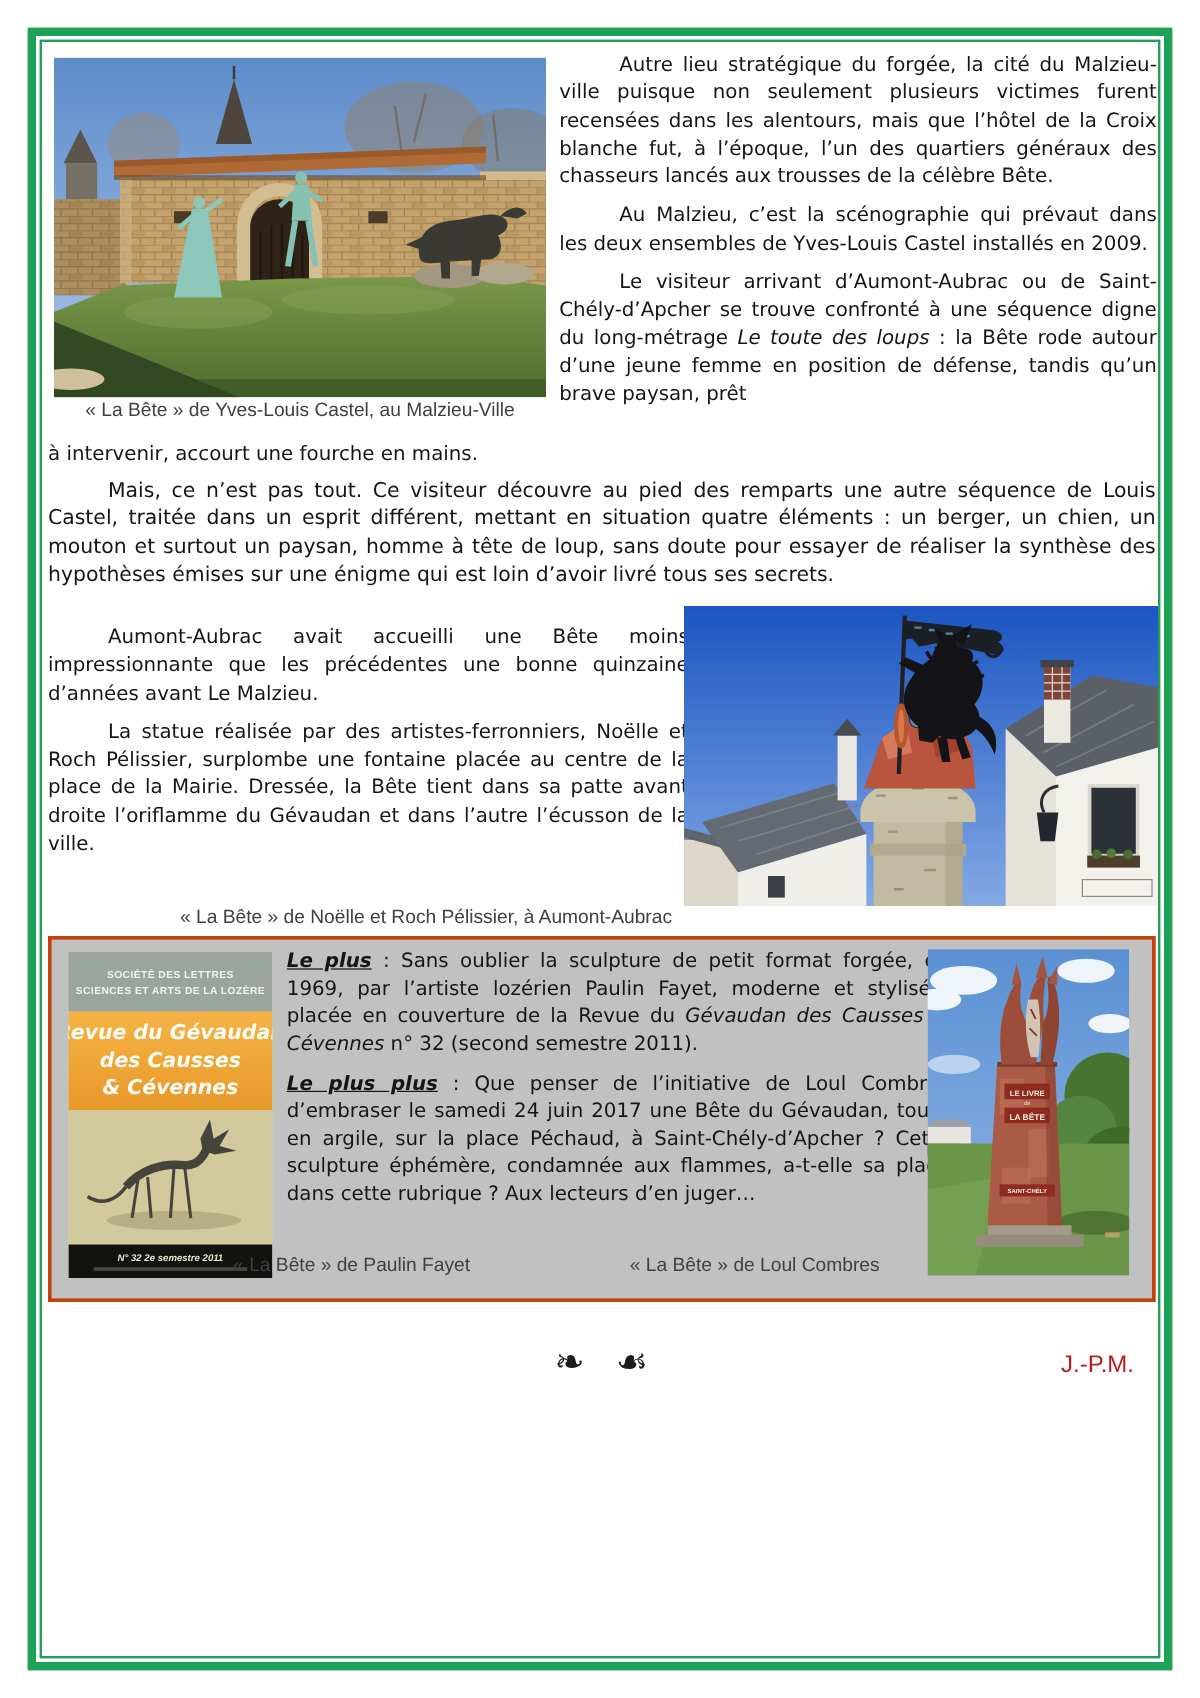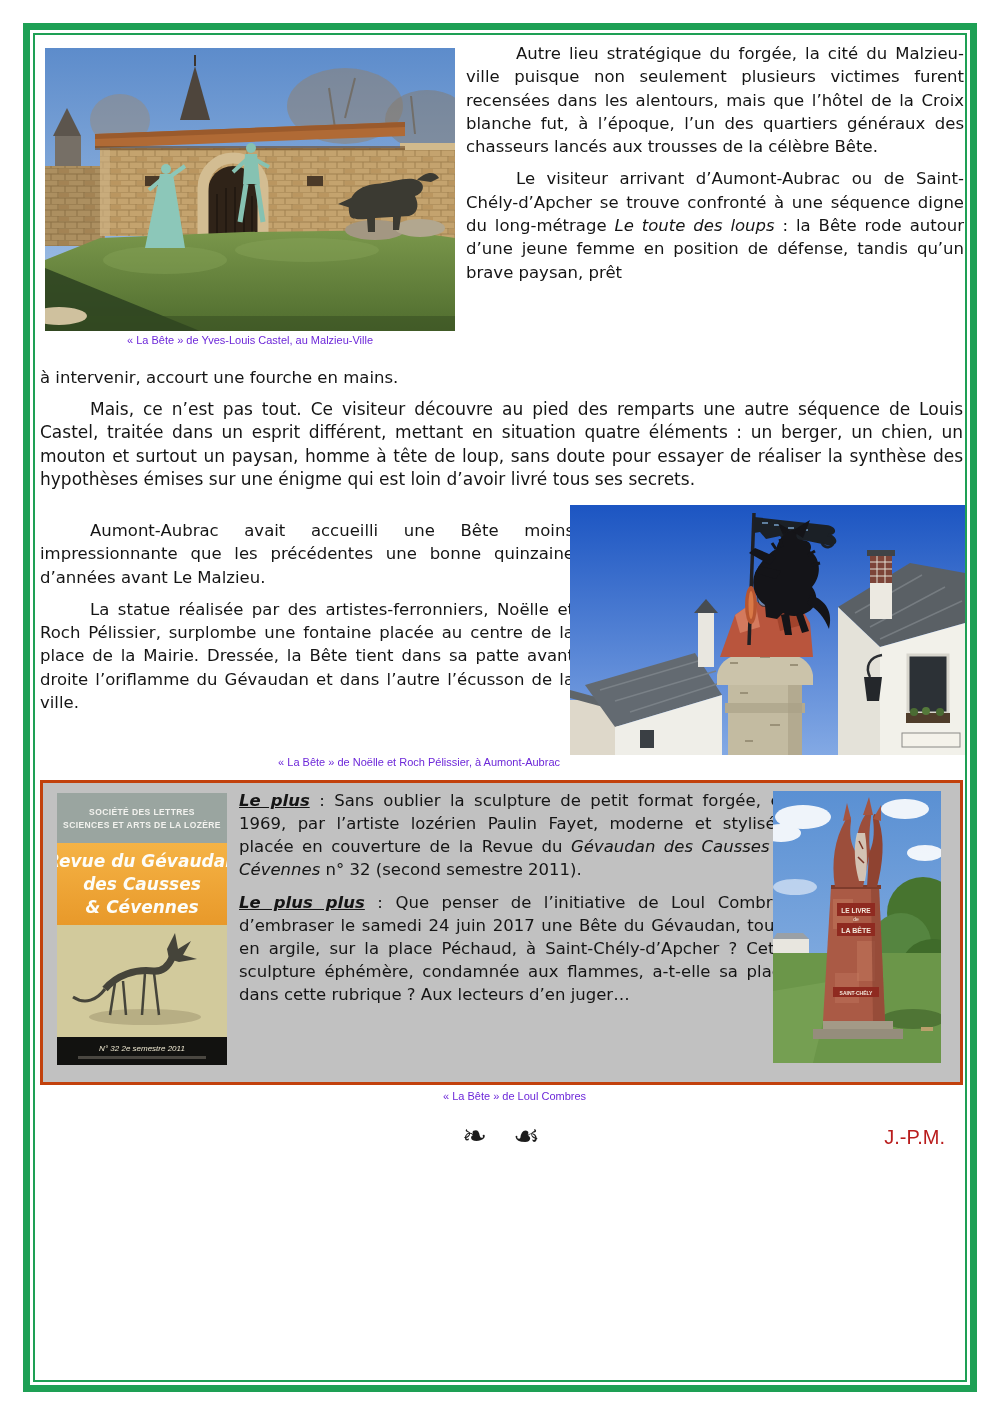--- a/index.html
+++ b/index.html
@@ -7,41 +7,41 @@
         font-family:"DejaVu Sans",sans-serif;color:#151515;}
   .border-outer{position:absolute;left:23px;top:23px;right:23px;bottom:23px;
         border:7px solid #1ea055;pointer-events:none;}
   .border-inner{position:absolute;left:33px;top:33px;right:33px;bottom:33px;
         border:2px solid #1ea055;pointer-events:none;}
   .abs{position:absolute;}
   .jt{text-align:justify;text-justify:inter-word;}
   .body-txt{font-size:16.5px;line-height:23.3px;}
   .body-txt p{margin:0 0 9px 0;text-indent:50px;}
   .noindent{text-indent:0 !important;}
-  .caption{font-family:"Liberation Sans",sans-serif;font-size:11px;color:#6d28d9;}
+  .caption{font-family:"Liberation Sans",sans-serif;font-size:16px;color:#404040;}
   .photo{display:block;}
   .graybox{background:#c1c1c1;border:3px solid #c2410c;}
   .lbl{font-weight:bold;font-style:italic;text-decoration:underline;}
   .it{font-style:italic;}
   .orn{font-size:30px;color:#1c1c1c;letter-spacing:26px;}
   .sig{font-family:"Liberation Sans",sans-serif;font-size:20px;color:#b91c1c;text-align:right;}
   
   .cover{width:170px;height:272px;background:#d8d0a2;position:relative;overflow:hidden;}
   .cover .band-top{height:50px;background:#9aa5a0;display:flex;flex-direction:column;
         justify-content:center;align-items:center;gap:3px;}
   .cover .band-top div{font-family:"Liberation Sans",sans-serif;font-size:8.5px;font-weight:bold;
         color:#f2f2ee;letter-spacing:.4px;white-space:nowrap;}
   .cover .band-orange{height:82px;background:linear-gradient(180deg,#f5b345,#e8992a);
         display:flex;flex-direction:column;justify-content:center;align-items:center;}
   .cover .band-orange div{font-family:"DejaVu Sans",sans-serif;font-size:17px;font-weight:bold;
         font-style:italic;color:#fdfdf8;line-height:23px;white-space:nowrap;}
   .cover .art{height:112px;position:relative;}
   .cover .band-black{height:28px;background:#121210;display:flex;flex-direction:column;
         align-items:center;justify-content:center;gap:3px;}
-  .cover .band-black .issue{font-family:"Liberation Sans",sans-serif;font-size:8px;font-weight:normal;
+  .cover .band-black .issue{font-family:"Liberation Sans",sans-serif;font-size:8px;font-weight:bold;
         font-style:italic;color:#ece6cf;white-space:nowrap;}
   .cover .band-black .subline{width:75%;height:3px;background:#4a4741;}
 </style>
 </head>
 <body>
 
 <div class="page">
   <div class="border-outer"></div>
   <div class="border-inner"></div>
 
@@ -114,20 +114,21 @@
         <path d="M306,150 L293,156 L306,160 Z"></path>
         <path d="M356,168 L354,182 L348,182 L348,168 Z M330,170 L330,184 L323,184 L322,170 Z"></path>
         <path d="M372,132 C381,123 390,123 394,130 L386,134 Z"></path>
       </g>
     </svg>
   </div>
   <div class="abs caption" style="left:45px;top:334px;width:410px;text-align:center;">« La Bête » de Yves-Louis Castel, au Malzieu-Ville</div>
 
   <div class="abs body-txt jt" style="left:466px;top:42px;width:498px;height:330px;">
     <p>Autre lieu stratégique du forgée, la cité du Malzieu-ville puisque non seulement plusieurs victimes furent recensées dans les alentours, mais que l’hôtel de la Croix blanche fut, à l’époque, l’un des quartiers généraux des chasseurs lancés aux trousses de la célèbre Bête.</p>
+    <p>Au Malzieu, c’est la scénographie qui prévaut dans les deux ensembles de Yves-Louis Castel installés en 2009.</p>
     <p><span>Le visiteur arrivant d’Aumont-Aubrac ou de Saint-Chély-d’Apcher se trouve confronté à une séquence digne du long-métrage </span><span class="it">Le toute des loups</span><span> : la Bête rode autour d’une jeune femme en position de défense, tandis qu’un brave paysan, prêt</span></p>
   </div>
 
   <div class="abs body-txt noindent" style="left:40px;top:366px;width:920px;">à intervenir, accourt une fourche en mains.</div>
 
   <div class="abs body-txt jt" style="left:40px;top:398px;width:923px;height:122px;font-size:17px;">
     <p>Mais, ce n’est pas tout. Ce visiteur découvre au pied des remparts une autre séquence de Louis Castel, traitée dans un esprit différent, mettant en situation quatre éléments : un berger, un chien, un mouton et surtout un paysan, homme à tête de loup, sans doute pour essayer de réaliser la synthèse des hypothèses émises sur une énigme qui est loin d’avoir livré tous ses secrets.</p>
   </div>
 
   <div class="abs body-txt jt" style="left:40px;top:519px;width:534px;height:200px;">
@@ -293,18 +294,19 @@
           <path d="M104,96 C110,72 112,50 106,30 C104,22 100,20 100,28 C102,44 100,54 96,62 L94,96 Z" fill="#8f4331"></path>
           <polygon points="70,30 74,12 78,28" fill="#a55440"></polygon>
           <polygon points="90,24 96,6 100,24" fill="#a55440"></polygon>
           <polygon points="100,28 108,14 108,30" fill="#a55440"></polygon>
           <path d="M84,42 C80,58 82,76 86,90 L92,90 C95,74 94,56 92,42 Z" fill="#d9d0c1" opacity=".9"></path>
           <path d="M86,50 L90,58 M85,66 L91,72" stroke="#7a3526" stroke-width="1.5"></path>
         </g>
       </svg>
     </div>
 
-    <div class="abs caption" style="left:400px;top:263px;width:310px;text-align:left;margin-top:44px;">« La Bête » de Loul Combres</div>
+    <div class="abs caption" style="left:80px;top:263px;width:340px;text-align:center;">« La Bête » de Paulin Fayet</div>
+    <div class="abs caption" style="left:380px;top:263px;width:310px;text-align:right;">« La Bête » de Loul Combres</div>
   </div>
 
   <div class="abs orn" style="left:462px;top:1118px;"><span>❧</span><span>☙</span></div>
   <div class="abs sig" style="left:795px;top:1126px;width:150px;">J.-P.M.</div>
 </div>
 
 </body></html>

